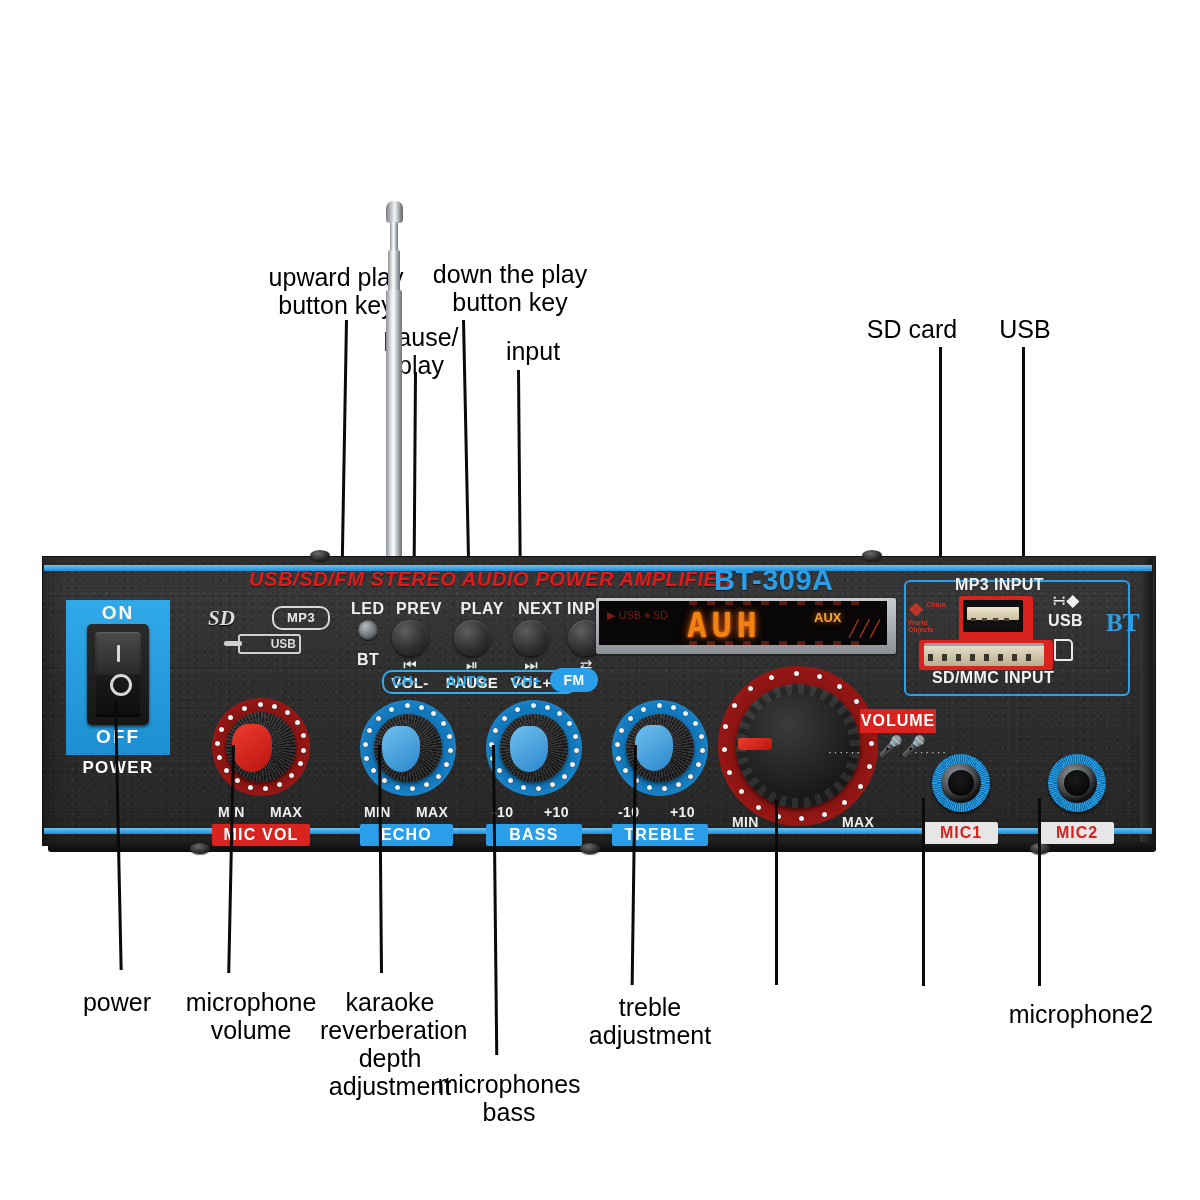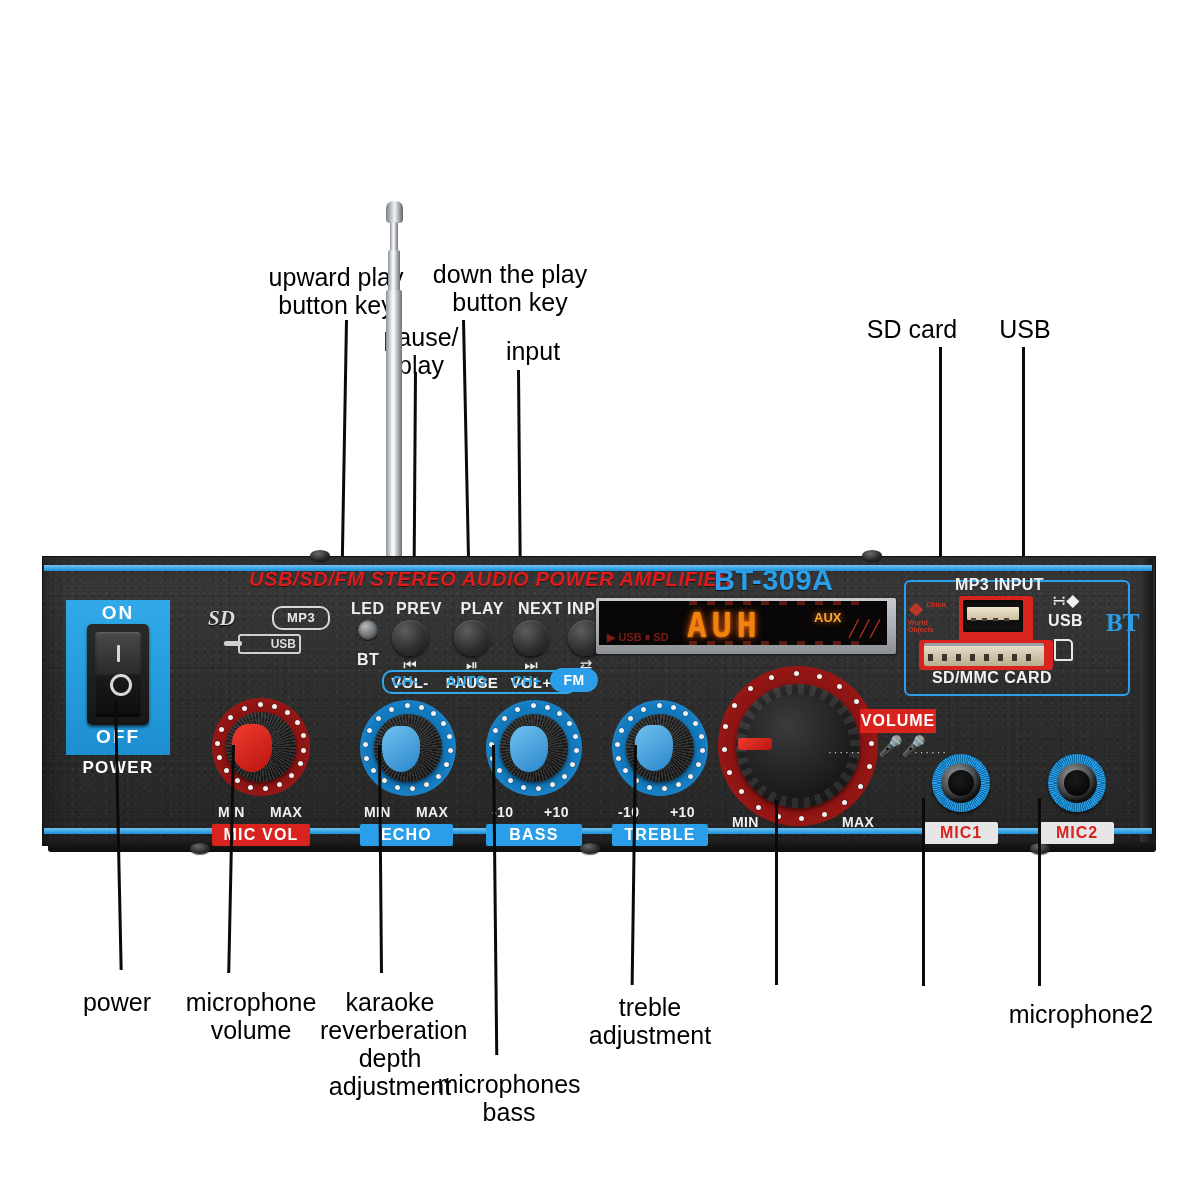--- a/index.html
+++ b/index.html
@@ -109,21 +109,21 @@
     border:2px solid #31a9e8;border-radius:10px;}
   .chbar span{position:absolute;font-size:14px;font-weight:bold;color:#31a9e8;top:1px;letter-spacing:.3px;text-align:right;}
   .fmpill{position:absolute;left:508px;top:112px;width:48px;height:24px;border-radius:12px;
     background:#2a9ee8;color:#fff;font-size:14px;font-weight:bold;text-align:center;line-height:24px;letter-spacing:.5px;}
 
   
   .lcd-frame{position:absolute;left:554px;top:42px;width:294px;height:50px;
     background:linear-gradient(#c9cdd1,#8d9196);padding:3px;border-radius:2px;
     box-shadow:0 1px 3px rgba(0,0,0,.6);}
   .lcd{position:absolute;left:3px;top:3px;width:288px;height:44px;background:#080606;overflow:hidden;}
-  .lcd-left{position:absolute;left:8px;top:7px;font-size:11px;color:#7a1d14;font-weight:bold;line-height:15px;margin-top:22px;}
+  .lcd-left{position:absolute;left:8px;top:7px;font-size:11px;color:#7a1d14;font-weight:normal;line-height:15px;}
   .seg{position:absolute;left:88px;top:5px;font-family:"DejaVu Sans Mono",monospace;
     font-size:33px;font-weight:bold;color:#f2820e;letter-spacing:5px;
     text-shadow:0 0 9px rgba(242,90,10,.95),0 0 3px rgba(255,150,40,.9);}
   .lcd-aux{position:absolute;left:215px;top:9px;font-size:13px;font-weight:bold;color:#f7a937;
     text-shadow:0 0 6px rgba(240,110,20,.9);}
   .lcd-bars{position:absolute;left:250px;top:18px;font-size:16px;color:#b5331c;letter-spacing:1px;}
   .lcd-dots{position:absolute;left:90px;top:0px;width:170px;height:4px;
     background:repeating-linear-gradient(90deg,#5c1b12 0 8px,transparent 8px 18px);}
   .lcd-dots.b{top:40px;}
 
@@ -300,21 +300,21 @@
     <div class="chinalogo"><b>❖</b>China<br>World<br>Objects</div>
     <div class="mp3in">MP3 INPUT</div>
     <div class="usb-red">
       <div class="usb-port">
         <div class="usb-tongue"></div>
       </div>
     </div>
     <div class="sd-red">
       <div class="sd-slot"></div>
     </div>
-    <div class="sdmmc">SD/MMC CARD</div>
+    <div class="sdmmc">SD/MMC INPUT</div>
     <div class="usb-ic">∺◆</div>
     <div class="usb-word">USB</div>
     <div class="sd-ic"></div>
 
     <div class="ring red" style="left:170px;top:142px;width:98px;height:98px;">
       <div class="dots">
         <div class="dot" style="left:46px;top:4px;"></div>
           <div class="dot" style="left:60px;top:6px;"></div>
         <div class="dot" style="left:73px;top:12px;"></div>
           <div class="dot" style="left:83px;top:22px;"></div>

